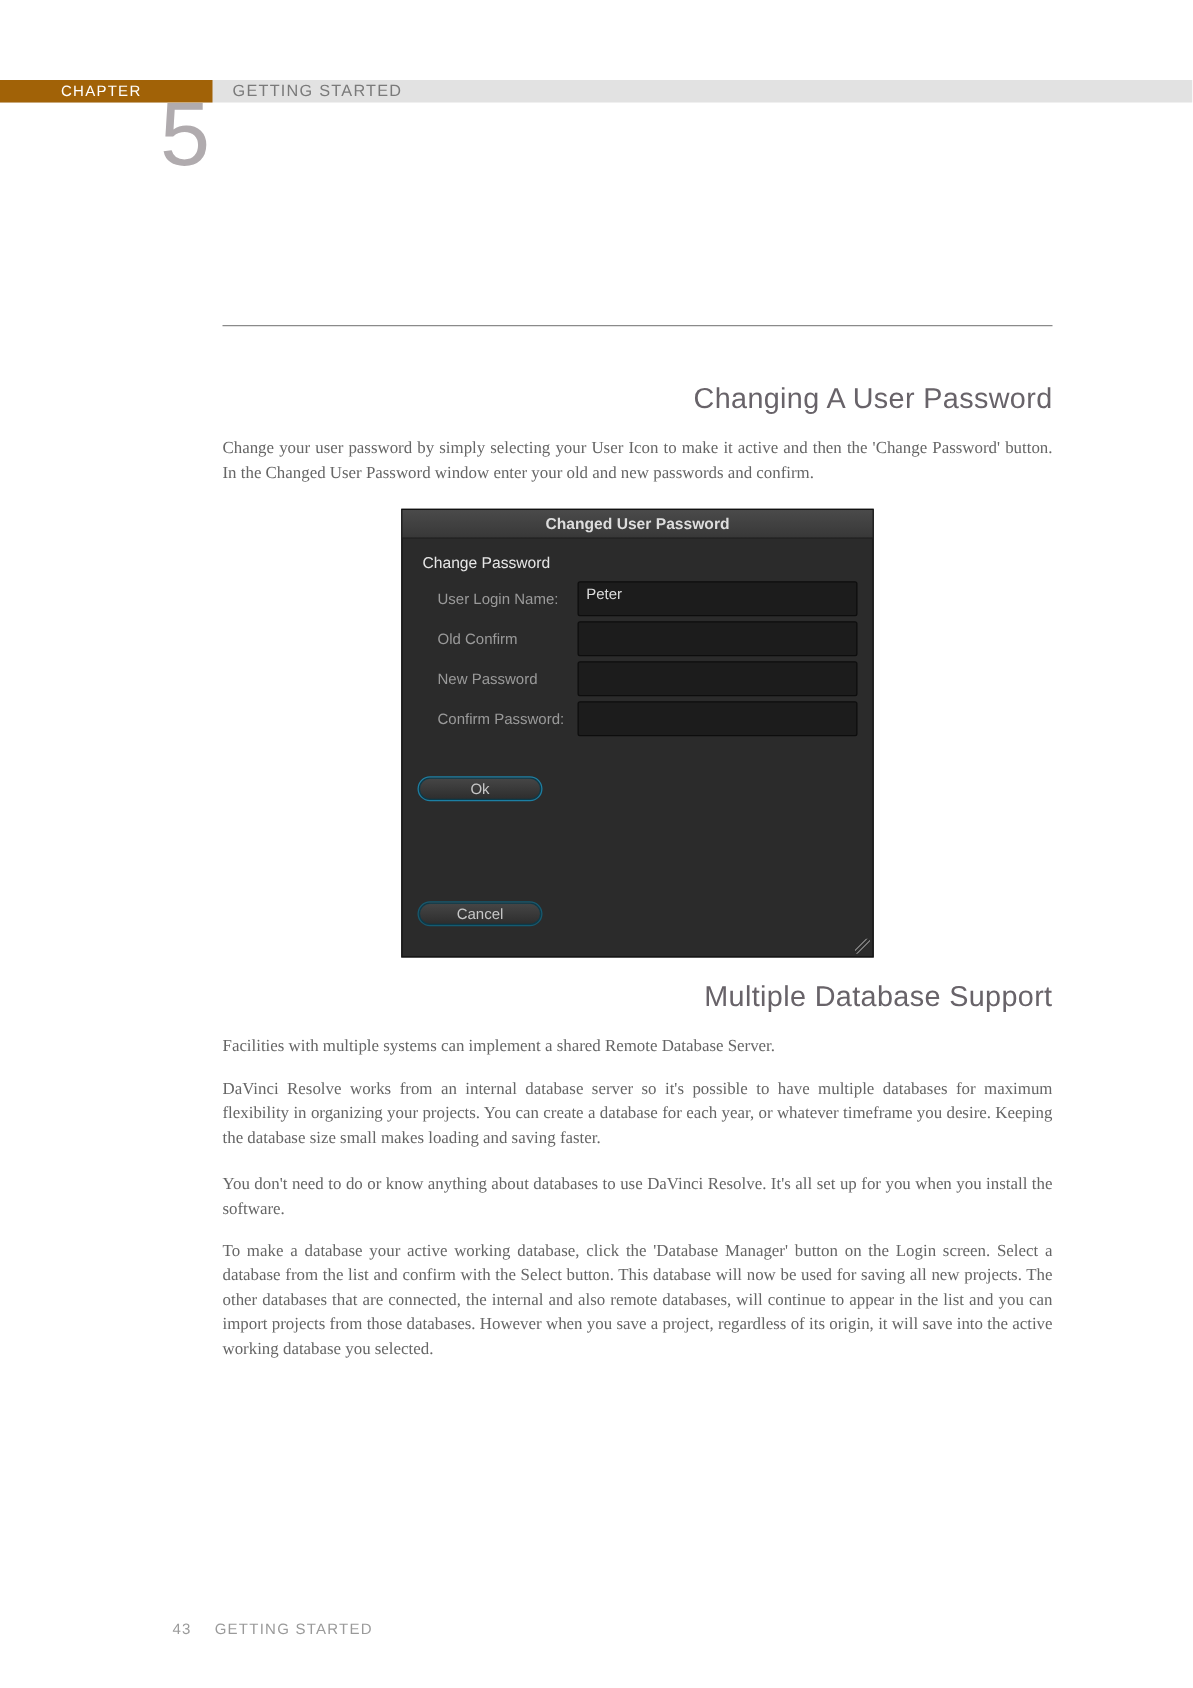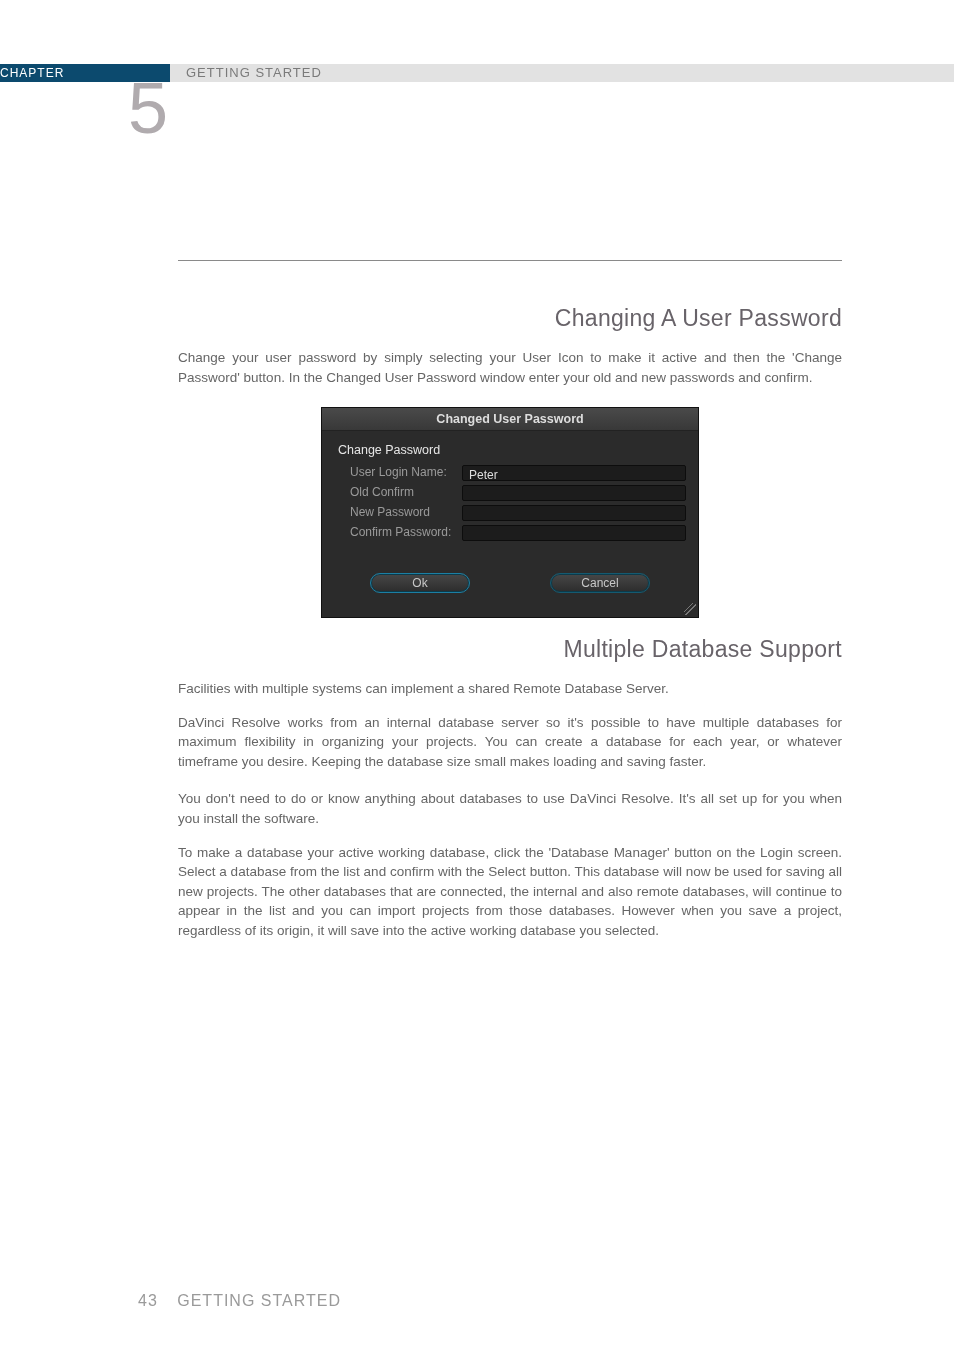--- a/index.html
+++ b/index.html
@@ -18,25 +18,25 @@
     right: 0;
     height: 18px;
     background: #e2e2e2;
   }
   .chapter-block {
     position: absolute;
     top: 64px;
     left: 0;
     width: 170px;
     height: 18px;
-    background: #0c4a6e;
+    background: #a16207;
     color: #fff;
     font-size: 12px;
     letter-spacing: 1px;
-    text-align: left;
+    text-align: center;
     padding-right: 8px;
     line-height: 18px;
   }
   .section-label {
     position: absolute;
     top: 64px;
     left: 186px;
     height: 18px;
     line-height: 18px;
     color: #7a7a7a;
@@ -70,20 +70,21 @@
     margin-bottom: 16px;
     letter-spacing: 0.3px;
     text-align: right;
   }
   p.body {
     font-size: 13.5px;
     line-height: 1.45;
     color: #666;
     margin-bottom: 14px;
     text-align: justify;
+    font-family: Liberation Serif, serif;
   }
 
   
   .dialog-wrap {
     width: 378px;
     margin: 20px auto 6px;
   }
   .dialog {
     background: #2b2b2b;
     border: 1px solid #111;
@@ -104,46 +105,47 @@
     padding: 8px 12px 14px;
   }
   .dialog-subtitle {
     color: #e6e6e6;
     font-weight: normal;
     font-size: 12.5px;
     margin: 4px 0 8px 4px;
   }
   .form-row {
     display: flex;
-    align-items: flex-start;
+    align-items: center;
     margin: 4px 0;
   }
   .form-label {
     width: 128px;
     text-align: left;
     padding-left: 16px;
     color: #9a9a9a;
     font-size: 12px;
   }
   .form-field {
     flex: 1;
-    height: 16px;
+    height: 28px;
     background: #1c1c1c;
     border: 1px solid #0d0d0d;
     border-radius: 2px;
     color: #ddd;
     font-size: 12px;
     padding: 0 6px;
     line-height: 18px;
   }
   .dialog-buttons {
     display: flex;
-    justify-content: center;
+    justify-content: space-between;
     gap: 80px;
     padding: 28px 0 10px;
+    flex-direction: column;
   }
   .dlg-btn {
     width: 100px;
     height: 20px;
     border-radius: 10px;
     background: linear-gradient(#474747, #2c2c2c);
     border: 1px solid #155a70;
     color: #c8c8c8;
     font-size: 12px;
     text-align: center;
@@ -165,21 +167,21 @@
     font-size: 11px;
     color: #8a8a8a;
     margin: 12px 0 32px;
   }
   .section-block { margin-bottom: 18px; }
 
   .footer {
     position: absolute;
     bottom: 40px;
     left: 138px;
-    font-size: 16px;
+    font-size: 12px;
     color: #9a9a9a;
     letter-spacing: 1px;
   }
   .footer .pg { margin-right: 14px; }
 </style>
 </head>
 <body>
 
 <div class="header-band"></div>
 <div class="chapter-block">CHAPTER</div>

